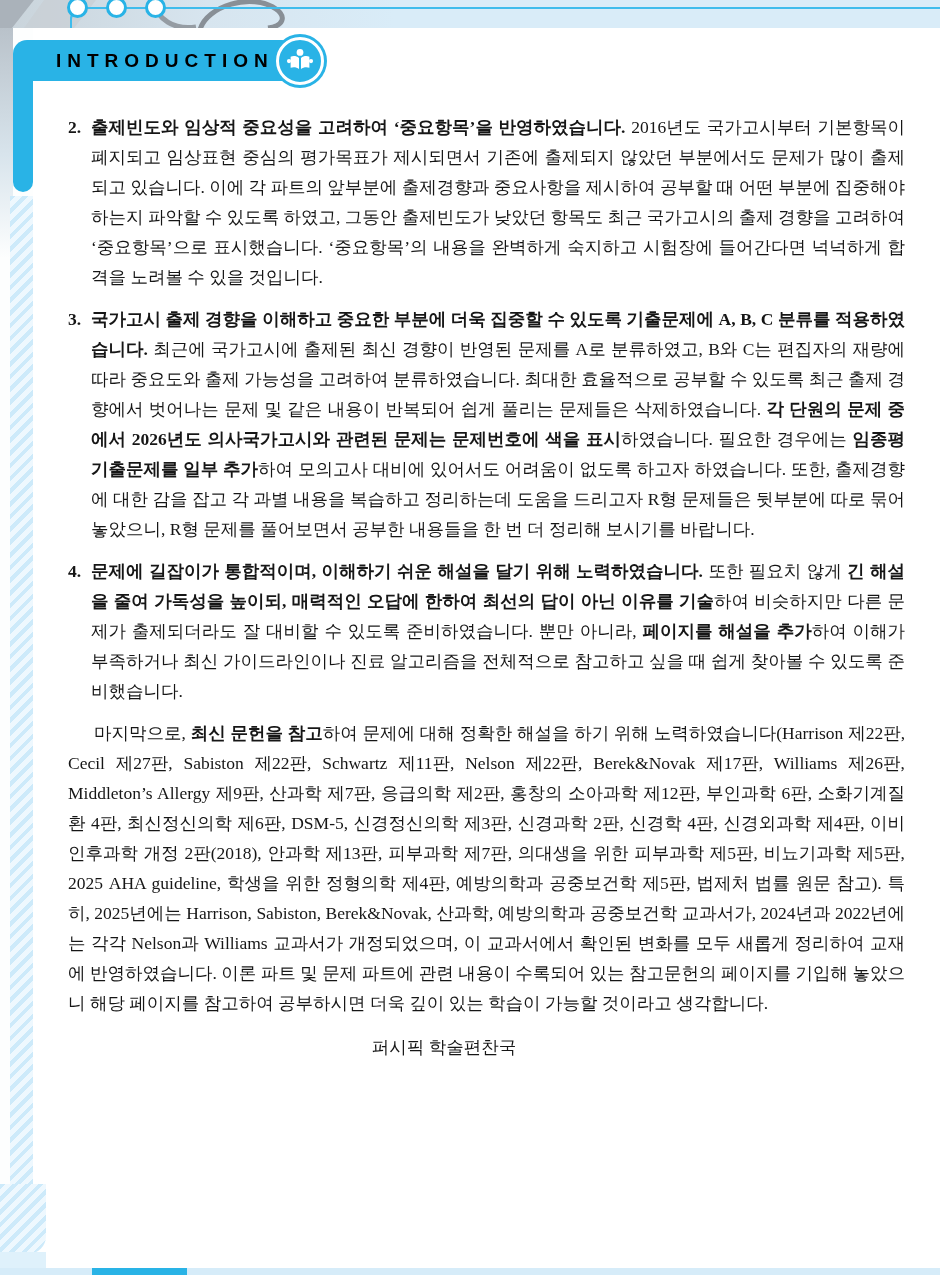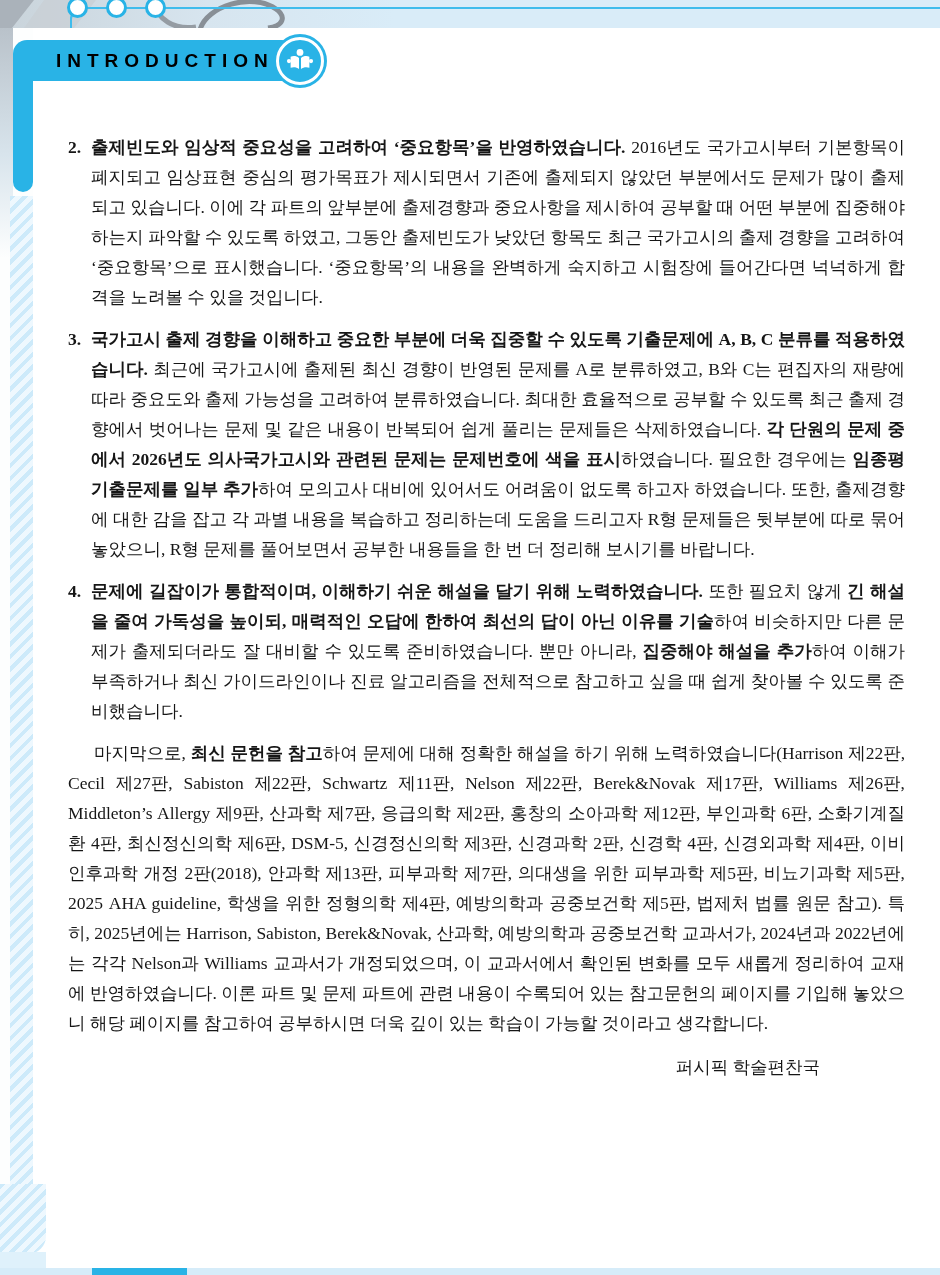--- a/index.html
+++ b/index.html
@@ -56,29 +56,29 @@
   
   .stripes { background:repeating-linear-gradient(135deg,#cdeafa 0 4px,#eef8fe 4px 9px); }
   .stripe-band { position:absolute; left:10px; top:196px; width:23px; height:988px; }
   .stripe-foot { position:absolute; left:0; top:1184px; width:46px; height:70px; border-radius:0 0 18px 0; }
   .foot-pale { position:absolute; left:0; top:1252px; width:46px; height:23px; background:#dff1fb; }
   
   .bottom-strip { position:absolute; left:0; top:1268px; width:940px; height:7px; background:#d6ecf9; }
   .bottom-accent { position:absolute; left:92px; top:1268px; width:95px; height:7px; background:#29b3e6; }
   
   .content {
-    position:absolute; left:68px; top:132px; width:837px;
+    position:absolute; left:68px; top:112px; width:837px;
     font-size:17.5px; line-height:30px; color:#161616; text-align:justify;
   }
   .para { margin:0 0 12px 0; }
   .para.hanging { padding-left:23px; }
   .para.hanging .num { display:inline-block; width:23px; margin-left:-23px; font-weight:bold; }
   .para.indent { text-indent:26px; }
   .para b { font-weight:bold; }
-  .signature { margin:14px 0 0 0; text-align:right; padding-right:85px; }
+  .signature { margin:14px 0 0 0; text-align:center; padding-right:85px; }
 </style>
 </head>
 <body>
 
 <div class="page">
 
   <div class="band">
     <svg class="photo-svg" width="380" height="28" viewBox="0 0 380 28">
       <path d="M0 0 H34 L12 28 H0 Z" fill="#aab2ba"></path>
       <path d="M44 0 L96 0 L74 28 L24 28 Z" fill="#c9d0d6" opacity="0.85"></path>
@@ -112,18 +112,18 @@
         <path d="M12.8 9.6 C14.6 8.0 17.3 7.7 19.5 8.6 L19.5 17.4 C17.3 16.6 14.6 16.9 12.8 18.4 Z"></path>
         <circle cx="3.2" cy="12" r="1.7"></circle>
         <circle cx="20.8" cy="12" r="1.7"></circle>
       </svg>
     </div>
   </div>
 
   <div class="content">
     <p class="para hanging"><span class="num">2.</span><span><b>출제빈도와 임상적 중요성을 고려하여 ‘중요항목’을 반영하였습니다.</b><span> 2016년도 국가고시부터 기본항목이 폐지되고 임상표현 중심의 평가목표가 제시되면서 기존에 출제되지 않았던 부분에서도 문제가 많이 출제되고 있습니다. 이에 각 파트의 앞부분에 출제경향과 중요사항을 제시하여 공부할 때 어떤 부분에 집중해야 하는지 파악할 수 있도록 하였고, 그동안 출제빈도가 낮았던 항목도 최근 국가고시의 출제 경향을 고려하여 ‘중요항목’으로 표시했습니다. ‘중요항목’의 내용을 완벽하게 숙지하고 시험장에 들어간다면 넉넉하게 합격을 노려볼 수 있을 것입니다.</span></span></p>
     <p class="para hanging"><span class="num">3.</span><span><b>국가고시 출제 경향을 이해하고 중요한 부분에 더욱 집중할 수 있도록 기출문제에 A, B, C 분류를 적용하였습니다.</b><span> 최근에 국가고시에 출제된 최신 경향이 반영된 문제를 A로 분류하였고, B와 C는 편집자의 재량에 따라 중요도와 출제 가능성을 고려하여 분류하였습니다. 최대한 효율적으로 공부할 수 있도록 최근 출제 경향에서 벗어나는 문제 및 같은 내용이 반복되어 쉽게 풀리는 문제들은 삭제하였습니다. </span><b>각 단원의 문제 중에서 2026년도 의사국가고시와 관련된 문제는 문제번호에 색을 표시</b><span>하였습니다. 필요한 경우에는 </span><b>임종평 기출문제를 일부 추가</b><span>하여 모의고사 대비에 있어서도 어려움이 없도록 하고자 하였습니다. 또한, 출제경향에 대한 감을 잡고 각 과별 내용을 복습하고 정리하는데 도움을 드리고자 R형 문제들은 뒷부분에 따로 묶어 놓았으니, R형 문제를 풀어보면서 공부한 내용들을 한 번 더 정리해 보시기를 바랍니다.</span></span></p>
-    <p class="para hanging"><span class="num">4.</span><span><b>문제에 길잡이가 통합적이며, 이해하기 쉬운 해설을 달기 위해 노력하였습니다.</b><span> 또한 필요치 않게 </span><b>긴 해설을 줄여 가독성을 높이되, 매력적인 오답에 한하여 최선의 답이 아닌 이유를 기술</b><span>하여 비슷하지만 다른 문제가 출제되더라도 잘 대비할 수 있도록 준비하였습니다. 뿐만 아니라, </span><b>집중해야 해설을 추가</b><span>하여 이해가 부족하거나 최신 가이드라인이나 진료 알고리즘을 전체적으로 참고하고 싶을 때 쉽게 찾아볼 수 있도록 준비했습니다.</span></span></p>
+    <p class="para hanging"><span class="num">4.</span><span><b>문제에 길잡이가 통합적이며, 이해하기 쉬운 해설을 달기 위해 노력하였습니다.</b><span> 또한 필요치 않게 </span><b>긴 해설을 줄여 가독성을 높이되, 매력적인 오답에 한하여 최선의 답이 아닌 이유를 기술</b><span>하여 비슷하지만 다른 문제가 출제되더라도 잘 대비할 수 있도록 준비하였습니다. 뿐만 아니라, </span><b>페이지를 해설을 추가</b><span>하여 이해가 부족하거나 최신 가이드라인이나 진료 알고리즘을 전체적으로 참고하고 싶을 때 쉽게 찾아볼 수 있도록 준비했습니다.</span></span></p>
     <p class="para indent"><span><span>마지막으로, </span><b>최신 문헌을 참고</b><span>하여 문제에 대해 정확한 해설을 하기 위해 노력하였습니다(Harrison 제22판, Cecil 제27판, Sabiston 제22판, Schwartz 제11판, Nelson 제22판, Berek&amp;Novak 제17판, Williams 제26판, Middleton’s Allergy 제9판, 산과학 제7판, 응급의학 제2판, 홍창의 소아과학 제12판, 부인과학 6판, 소화기계질환 4판, 최신정신의학 제6판, DSM-5, 신경정신의학 제3판, 신경과학 2판, 신경학 4판, 신경외과학 제4판, 이비인후과학 개정 2판(2018), 안과학 제13판, 피부과학 제7판, 의대생을 위한 피부과학 제5판, 비뇨기과학 제5판, 2025 AHA guideline, 학생을 위한 정형의학 제4판, 예방의학과 공중보건학 제5판, 법제처 법률 원문 참고). 특히, 2025년에는 Harrison, Sabiston, Berek&amp;Novak, 산과학, 예방의학과 공중보건학 교과서가, 2024년과 2022년에는 각각 Nelson과 Williams 교과서가 개정되었으며, 이 교과서에서 확인된 변화를 모두 새롭게 정리하여 교재에 반영하였습니다. 이론 파트 및 문제 파트에 관련 내용이 수록되어 있는 참고문헌의 페이지를 기입해 놓았으니 해당 페이지를 참고하여 공부하시면 더욱 깊이 있는 학습이 가능할 것이라고 생각합니다.</span></span></p>
     <p class="signature">퍼시픽 학술편찬국</p>
   </div>
 
 </div>
 
 </body></html>

